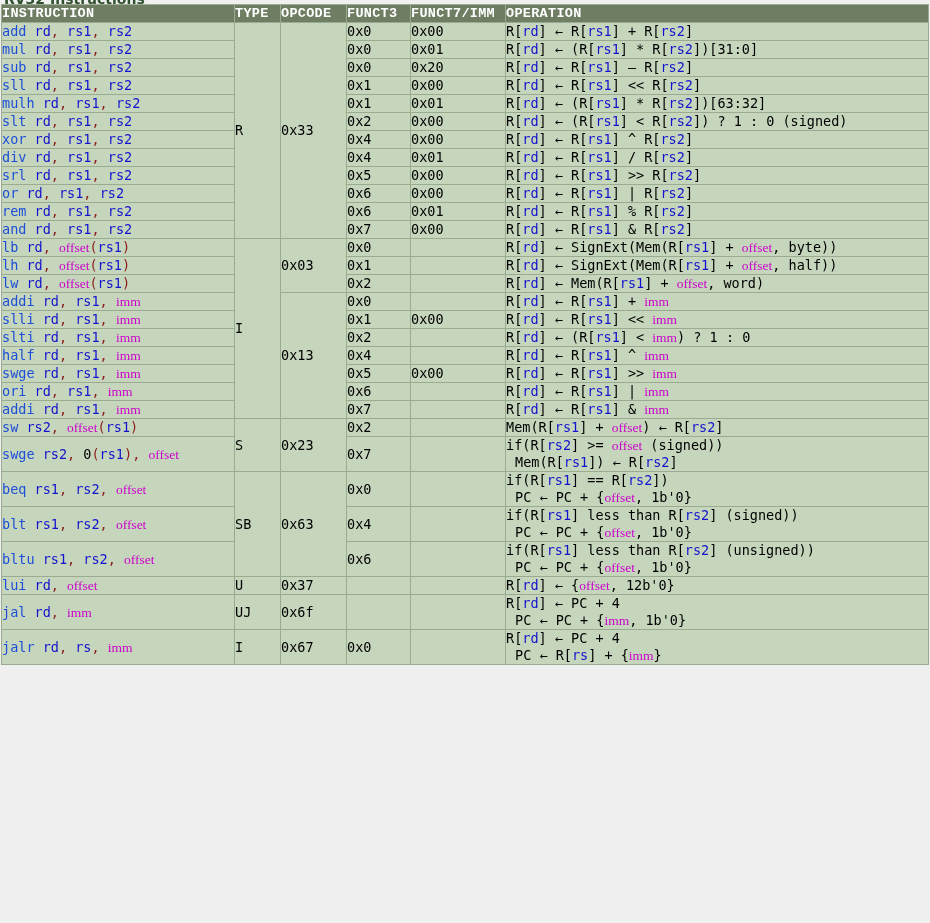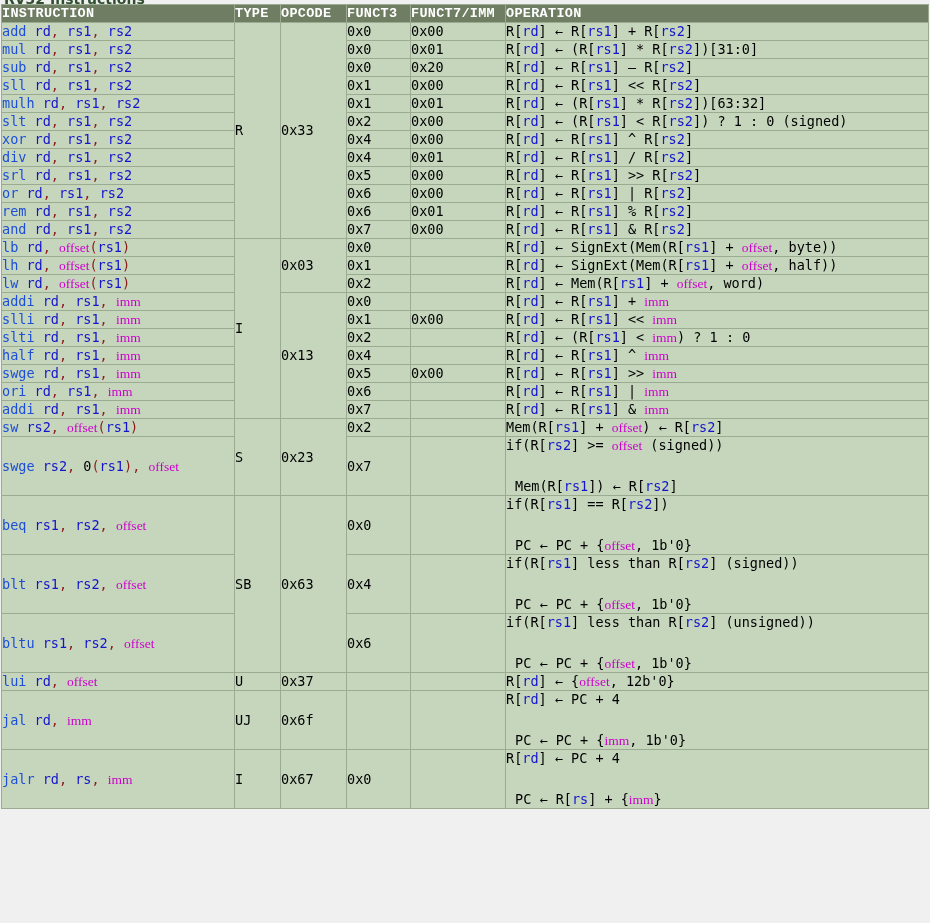--- a/index.html
+++ b/index.html
@@ -55,21 +55,21 @@
   td.span-mid{ vertical-align:middle; }
   td.span-top{ vertical-align:top; }
 
   
   .mn   {color:#1d4ed8;}   
   .reg  {color:#1414cc;}   
   .imm  {color:#cc00cc;font-family:Liberation Serif, serif;}   
   .pun  {color:#8b1a1a;}
 
   .ml{display:block;}
-  .ml2{display:block;padding-left:9px;margin-top:24px;}
+  .ml2{display:block;padding-left:9px;}
 
   
   col.w-instr {width:233px;}
   col.w-type  {width:46px;}
   col.w-op    {width:66px;}
   col.w-f3    {width:64px;}
   col.w-f7    {width:95px;}
   col.w-oper  {width:423px;}
 </style>
 </head>

